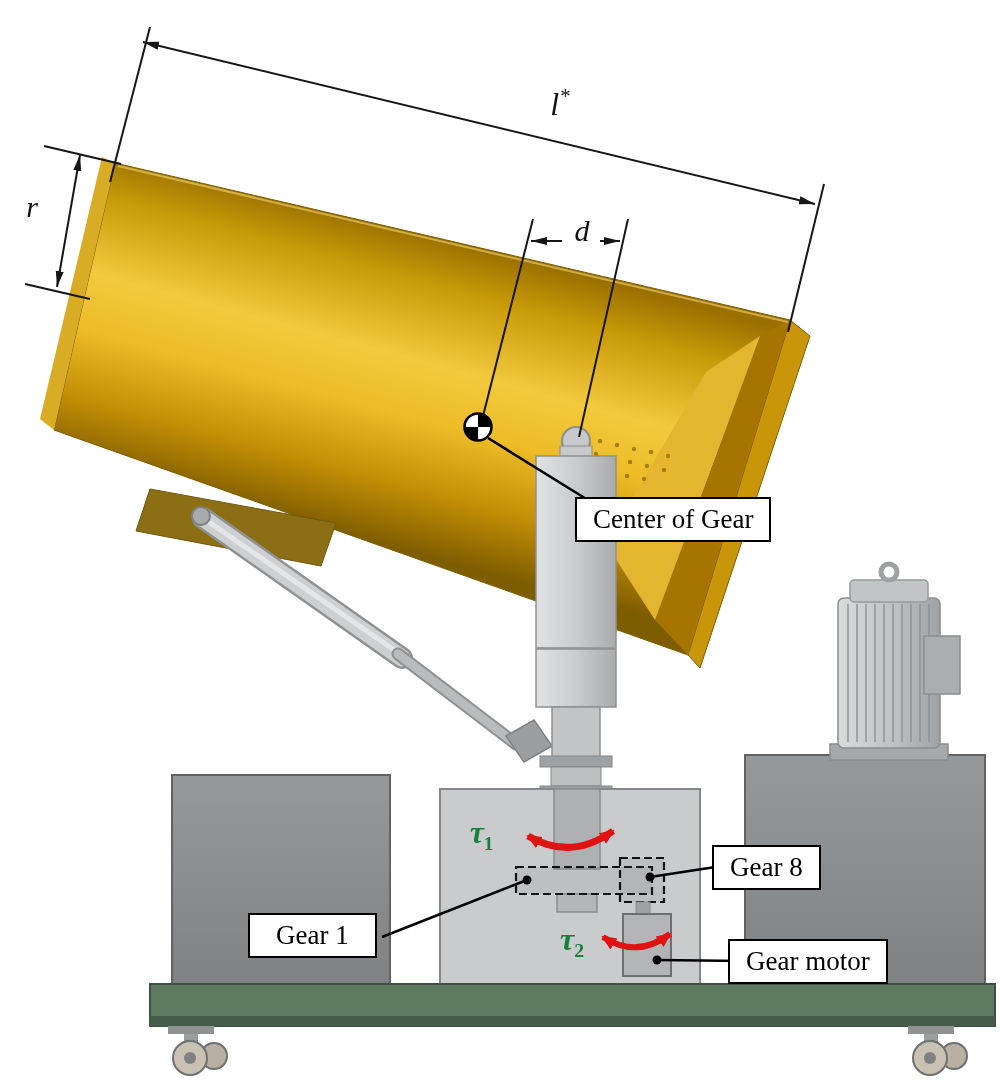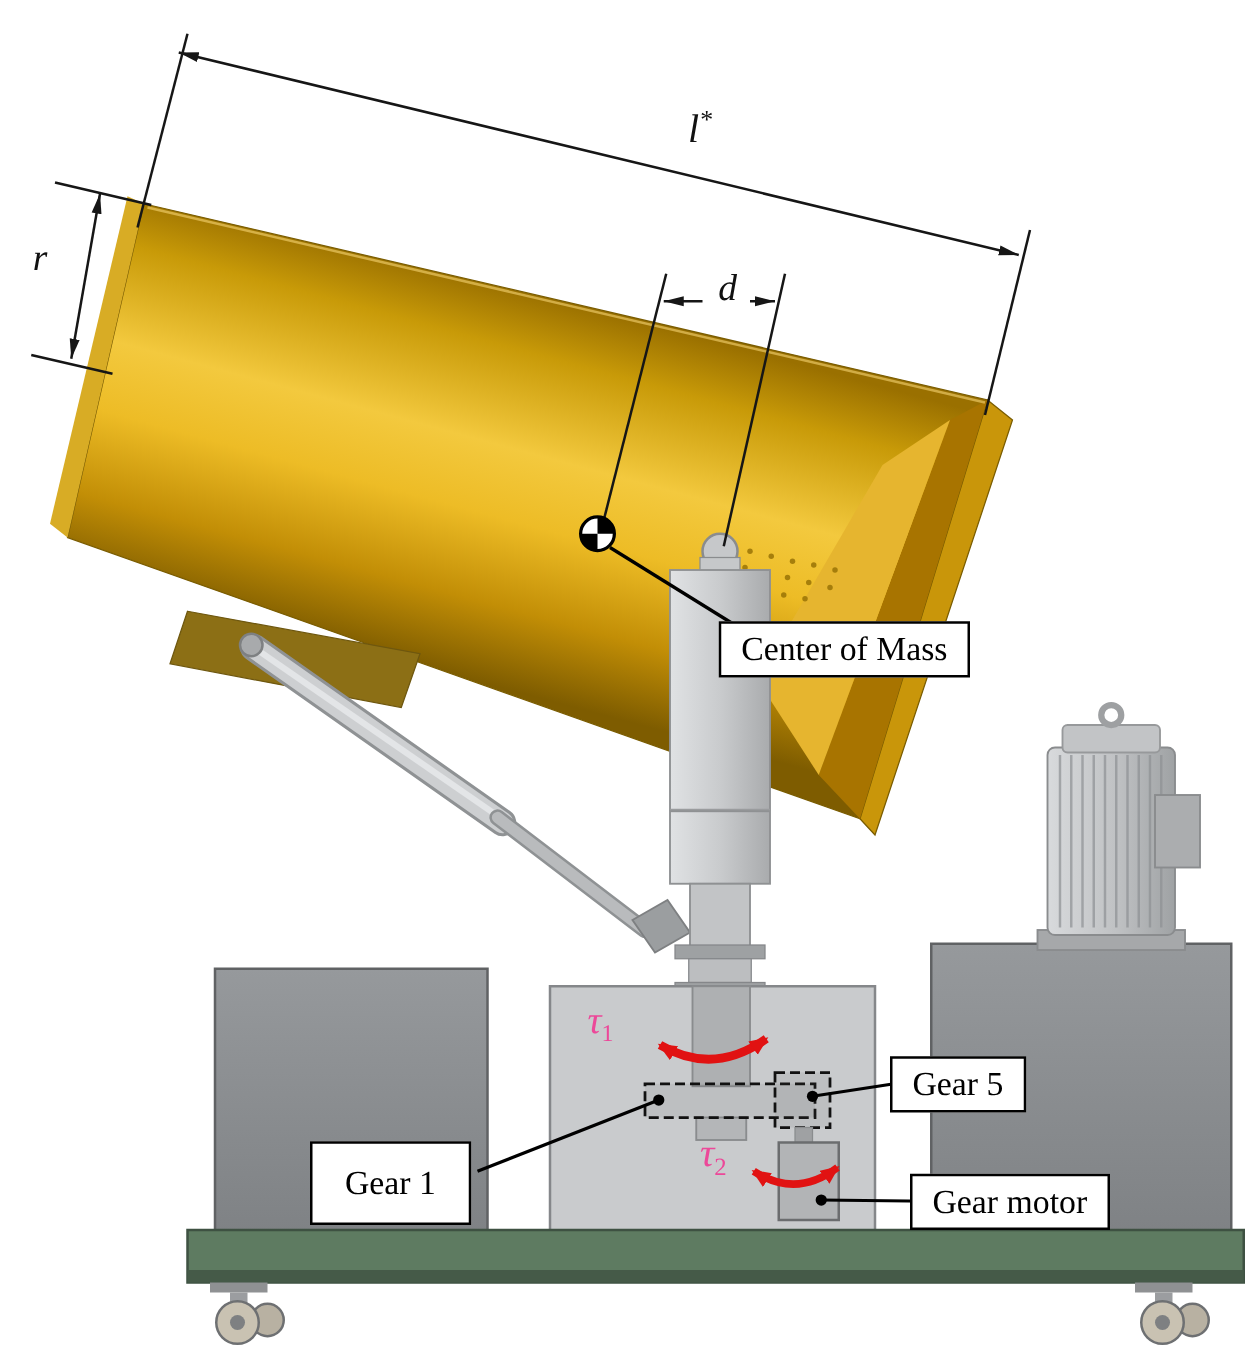--- a/index.html
+++ b/index.html
@@ -3,21 +3,21 @@
 <meta charset="utf-8">
 <style>
   html,body{margin:0;padding:0;background:#ffffff;}
   #stage{position:relative;width:1000px;height:1082px;background:#ffffff;overflow:hidden;
          font-family:"Liberation Serif", serif;}
   #stage svg{position:absolute;left:0;top:0;}
   .callout{position:absolute;z-index:6;background:#ffffff;border:2px solid #000;
            padding:5px 16px;font-size:27px;line-height:1.15;color:#000;white-space:nowrap;}
   .dim{position:absolute;z-index:6;font-style:italic;color:#111;text-align:center;}
   .dim sup{font-size:.65em;}
-  .tau{position:absolute;z-index:6;font-style:italic;font-weight:400;color:#ec4899;}
+  .tau{position:absolute;z-index:6;font-style:italic;font-weight:700;color:#15803d;margin-top:17px;}
   .tau sub{font-size:.62em;font-style:normal;}
 </style>
 </head>
 <body>
 
 <div id="stage">
 
 <svg width="1000" height="1082" viewBox="0 0 1000 1082">
   <defs>
     <marker id="dimArrow" markerUnits="userSpaceOnUse" markerWidth="18" markerHeight="12" refX="16" refY="5" orient="auto-start-reverse">
@@ -198,21 +198,21 @@
 <div class="dim" style="left:525px;top:84px;width:70px;font-size:32px;"><span>l</span><sup>*</sup></div>
 
 <div class="dim" style="left:10px;top:190px;width:44px;font-size:30px;"><span>r</span></div>
 
 <div class="dim" style="left:563px;top:214px;width:38px;font-size:30px;"><span>d</span></div>
 
 <div class="tau" style="left:470px;top:798px;font-size:31px;"><span>τ</span><sub>1</sub></div>
 
 <div class="tau" style="left:560px;top:904px;font-size:32px;"><span>τ</span><sub>2</sub></div>
 
-<div class="callout" style="left:575px;top:497px;">Center of Mass</div>
-
-<div class="callout" style="left:712px;top:845px;">Gear 5</div>
-
-<div class="callout" style="left:248px;top:913px;padding:16px 26px;">Gear 1</div>
+<div class="callout" style="left:575px;top:497px;">Center of Gear</div>
+
+<div class="callout" style="left:712px;top:845px;">Gear 8</div>
+
+<div class="callout" style="left:248px;top:913px;padding:5px 26px;">Gear 1</div>
 
 <div class="callout" style="left:728px;top:939px;">Gear motor</div>
 
 </div>
 
 </body></html>

